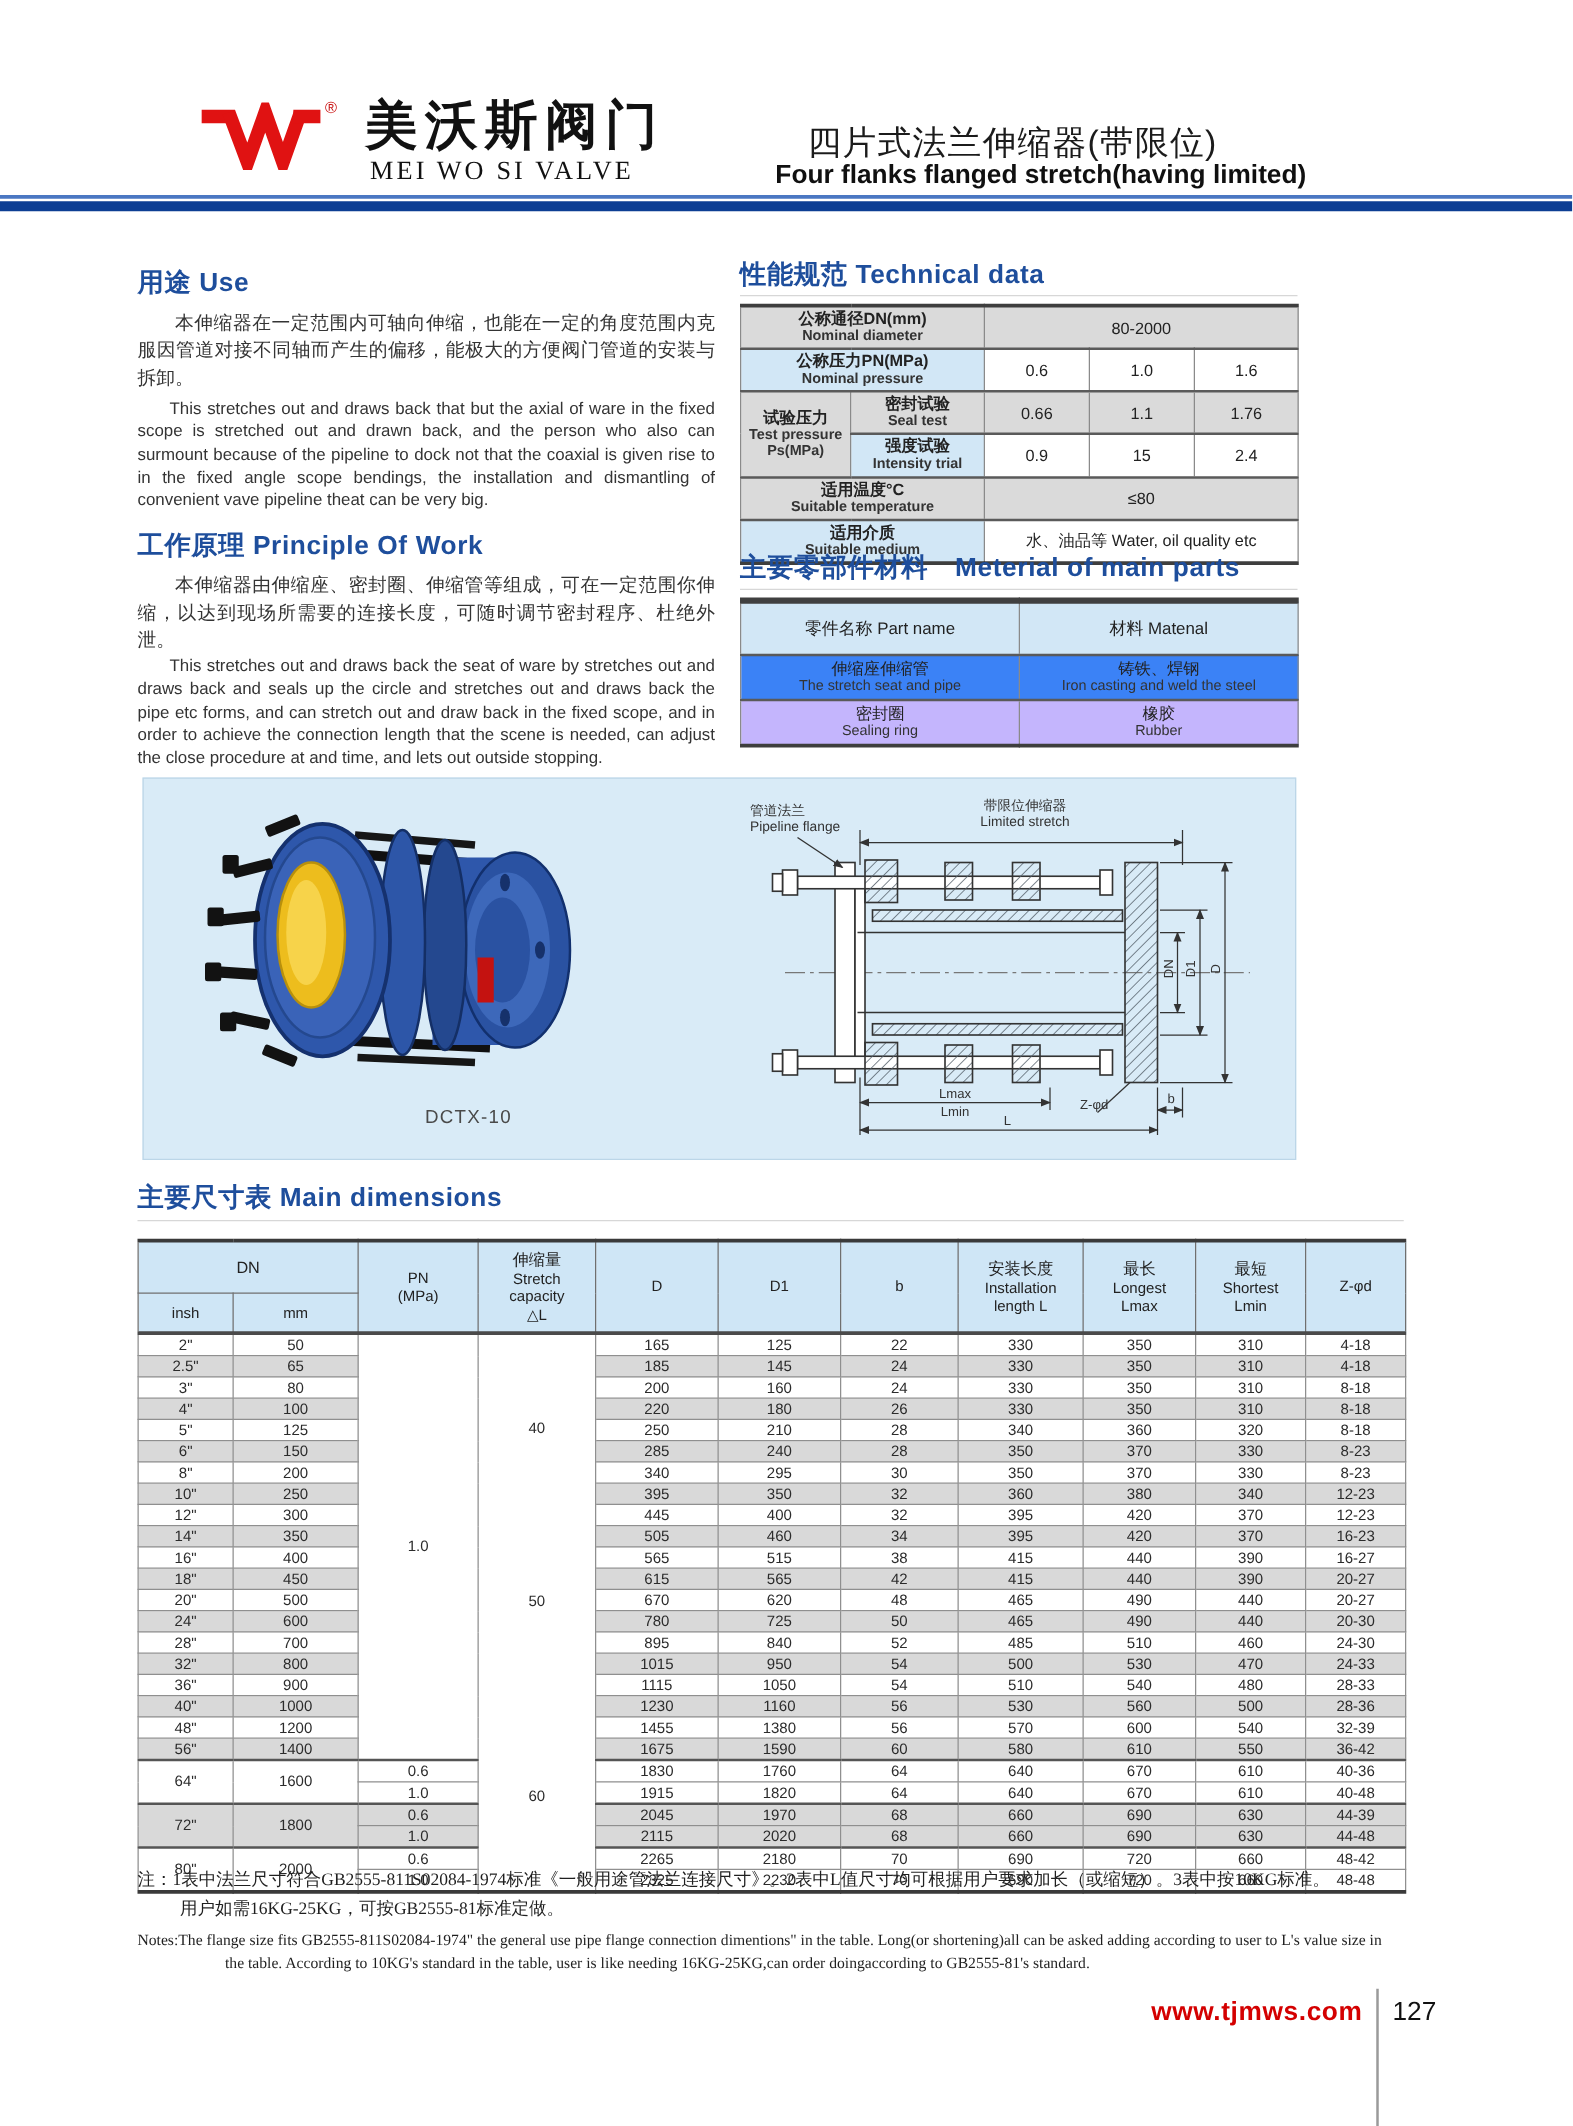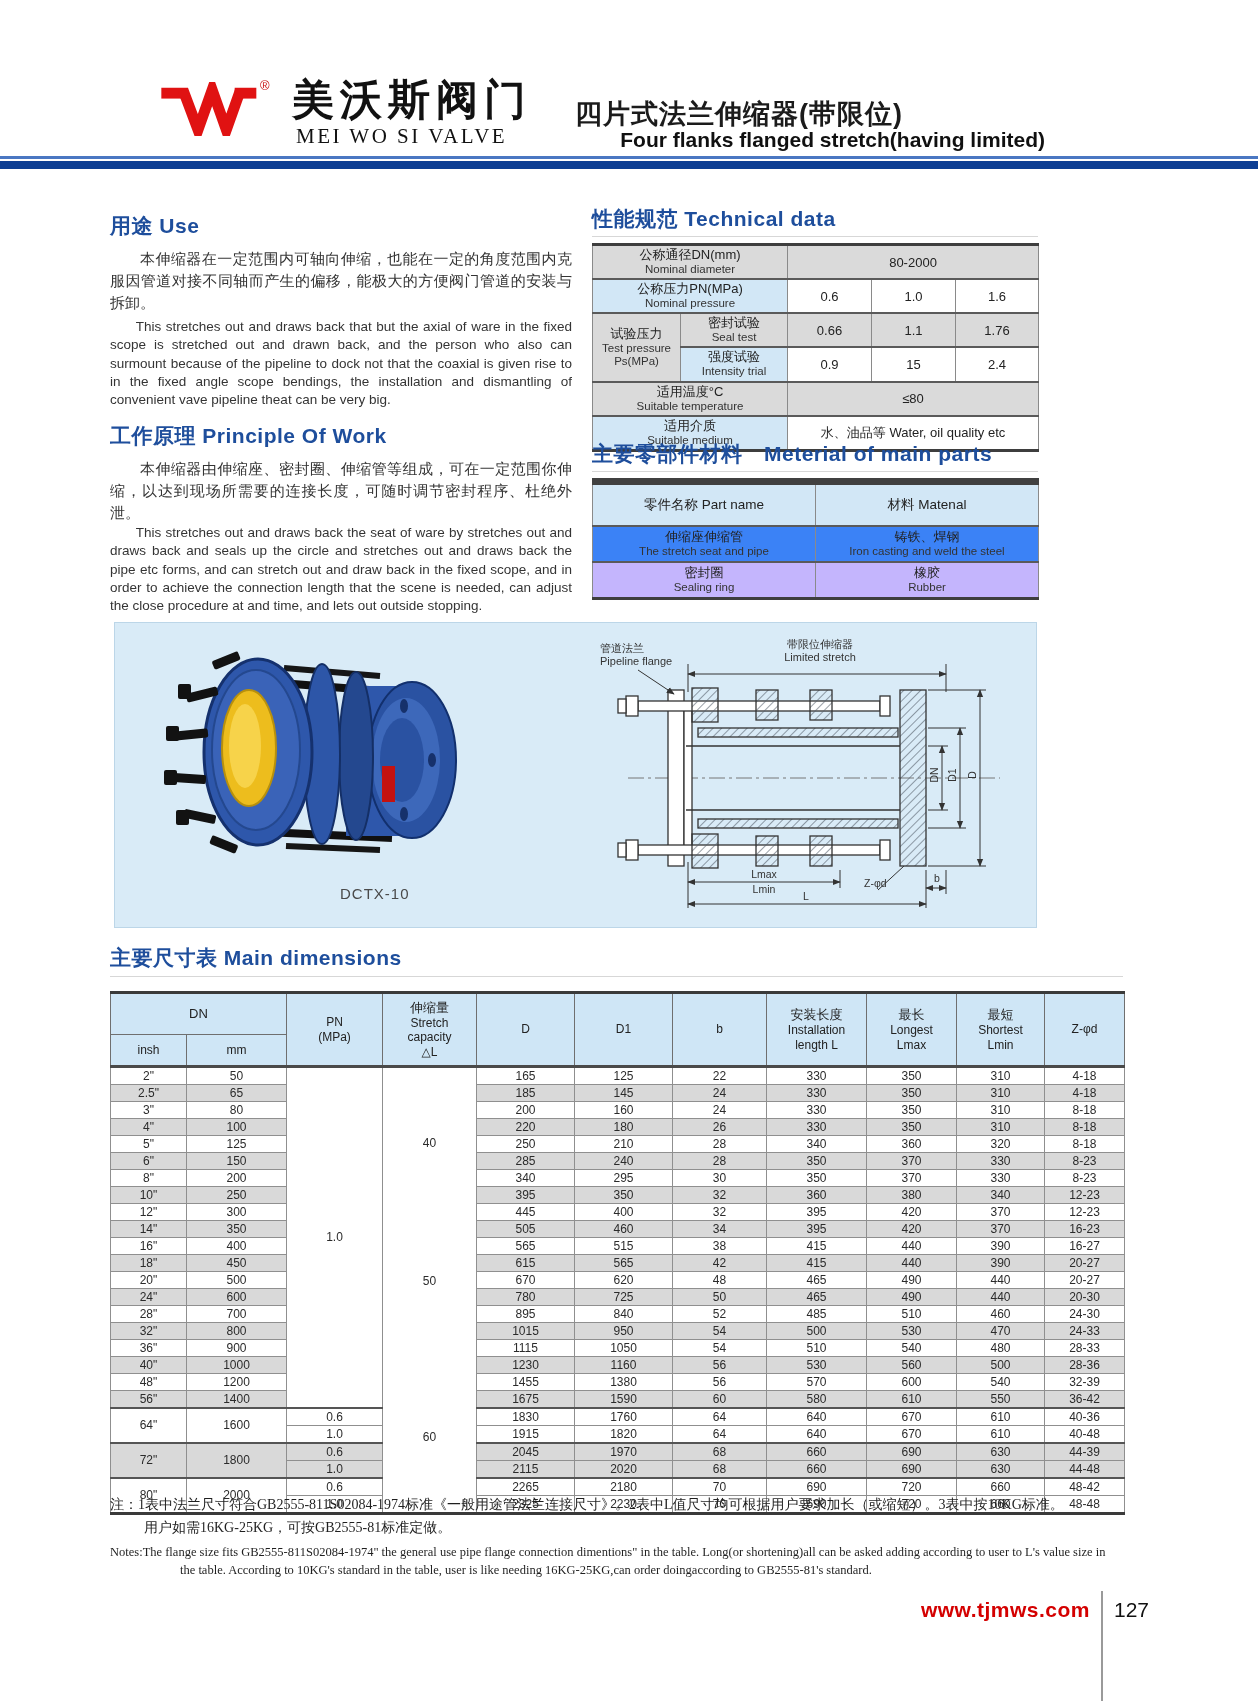--- a/index.html
+++ b/index.html
@@ -4,47 +4,47 @@
 <style>
   html,body{margin:0;padding:0;background:#fff;}
   .page{position:relative;width:1258px;height:1701px;background:#ffffff;
         font-family:"Liberation Sans",sans-serif;color:#222;overflow:hidden;}
   .abs{position:absolute;}
 
   
   .logo-cn{font-family:"Liberation Serif",serif;font-weight:bold;font-size:42px;color:#111;letter-spacing:6px;}
   .logo-en{font-family:"Liberation Serif",serif;font-size:21px;color:#111;letter-spacing:2.5px;}
   .reg{font-size:13px;color:#c90f0f;}
-  .title-cn{font-size:27px;font-weight:bold;color:#1b1b1b;letter-spacing:1px;text-align:left;width:470px;}
+  .title-cn{font-size:27px;font-weight:normal;color:#1b1b1b;letter-spacing:1px;text-align:center;width:470px;}
   .title-en{font-size:21px;font-weight:bold;color:#101010;text-align:right;width:470px;}
   .rule-light{background:#4a77c2;height:3px;width:1258px;}
   .rule-dark{background:#0d3e93;height:8px;width:1258px;}
 
   
   .sec-h{font-size:21px;font-weight:bold;color:#1e4e9c;letter-spacing:.5px;}
   .h-underline{height:1px;background:#d7d7d7;}
 
   
   .para-cn{font-size:15px;line-height:1.48;color:#343434;text-indent:2em;text-align:justify;width:462px;}
   .para-en{font-size:13.5px;line-height:1.36;color:#343434;text-indent:1.9em;text-align:justify;width:462px;}
 
   
   table{border-collapse:collapse;}
   .tech-table{width:446px;table-layout:fixed;border-top:3px solid #3e3e3e;border-bottom:3px solid #3e3e3e;}
   .tech-table td{border-left:1px solid #8a8a8a;border-right:1px solid #8a8a8a;
                  border-top:2px solid #5a5a5a;border-bottom:2px solid #5a5a5a;
                  text-align:center;vertical-align:middle;padding:2px;background:#fff;}
   .tech-table tr.r-gray td{background:#dadada;}
-  .tech-table td.lbl{background:#d2e7f6;}
+  .tech-table td.lbl{background:#d2e7f6;font-weight:bold;}
   .cell-cn{font-size:13px;line-height:1.15;color:#222;}
   .cell-en{font-size:11.5px;line-height:1.15;color:#333;}
   .cell-val{font-size:13px;color:#222;}
 
   
-  .mat-table{width:446px;table-layout:fixed;border-top:7px solid #404040;border-bottom:3px solid #3e3e3e;padding-left:15px;}
+  .mat-table{width:446px;table-layout:fixed;border-top:5px solid #404040;border-bottom:3px solid #3e3e3e;padding-left:15px;}
   .mat-table td{border-left:1px solid #8a8a8a;border-right:1px solid #8a8a8a;
                 border-top:2px solid #5a5a5a;border-bottom:2px solid #5a5a5a;
                 text-align:center;vertical-align:middle;padding:3px;background:#3b82f6;}
   .mat-table tr.m-head td{background:#d2e7f6;height:34px;font-size:13.5px;}
   .mat-table tr.r-gray td{background:#c4b5fd;}
 
   
   .diagram-box{left:114px;top:622px;width:921px;height:304px;background:#d9ebf7;border:1px solid #bcd6e8;}
   .model-label{font-size:15px;color:#4a4a4a;letter-spacing:1px;text-align:center;}
 

